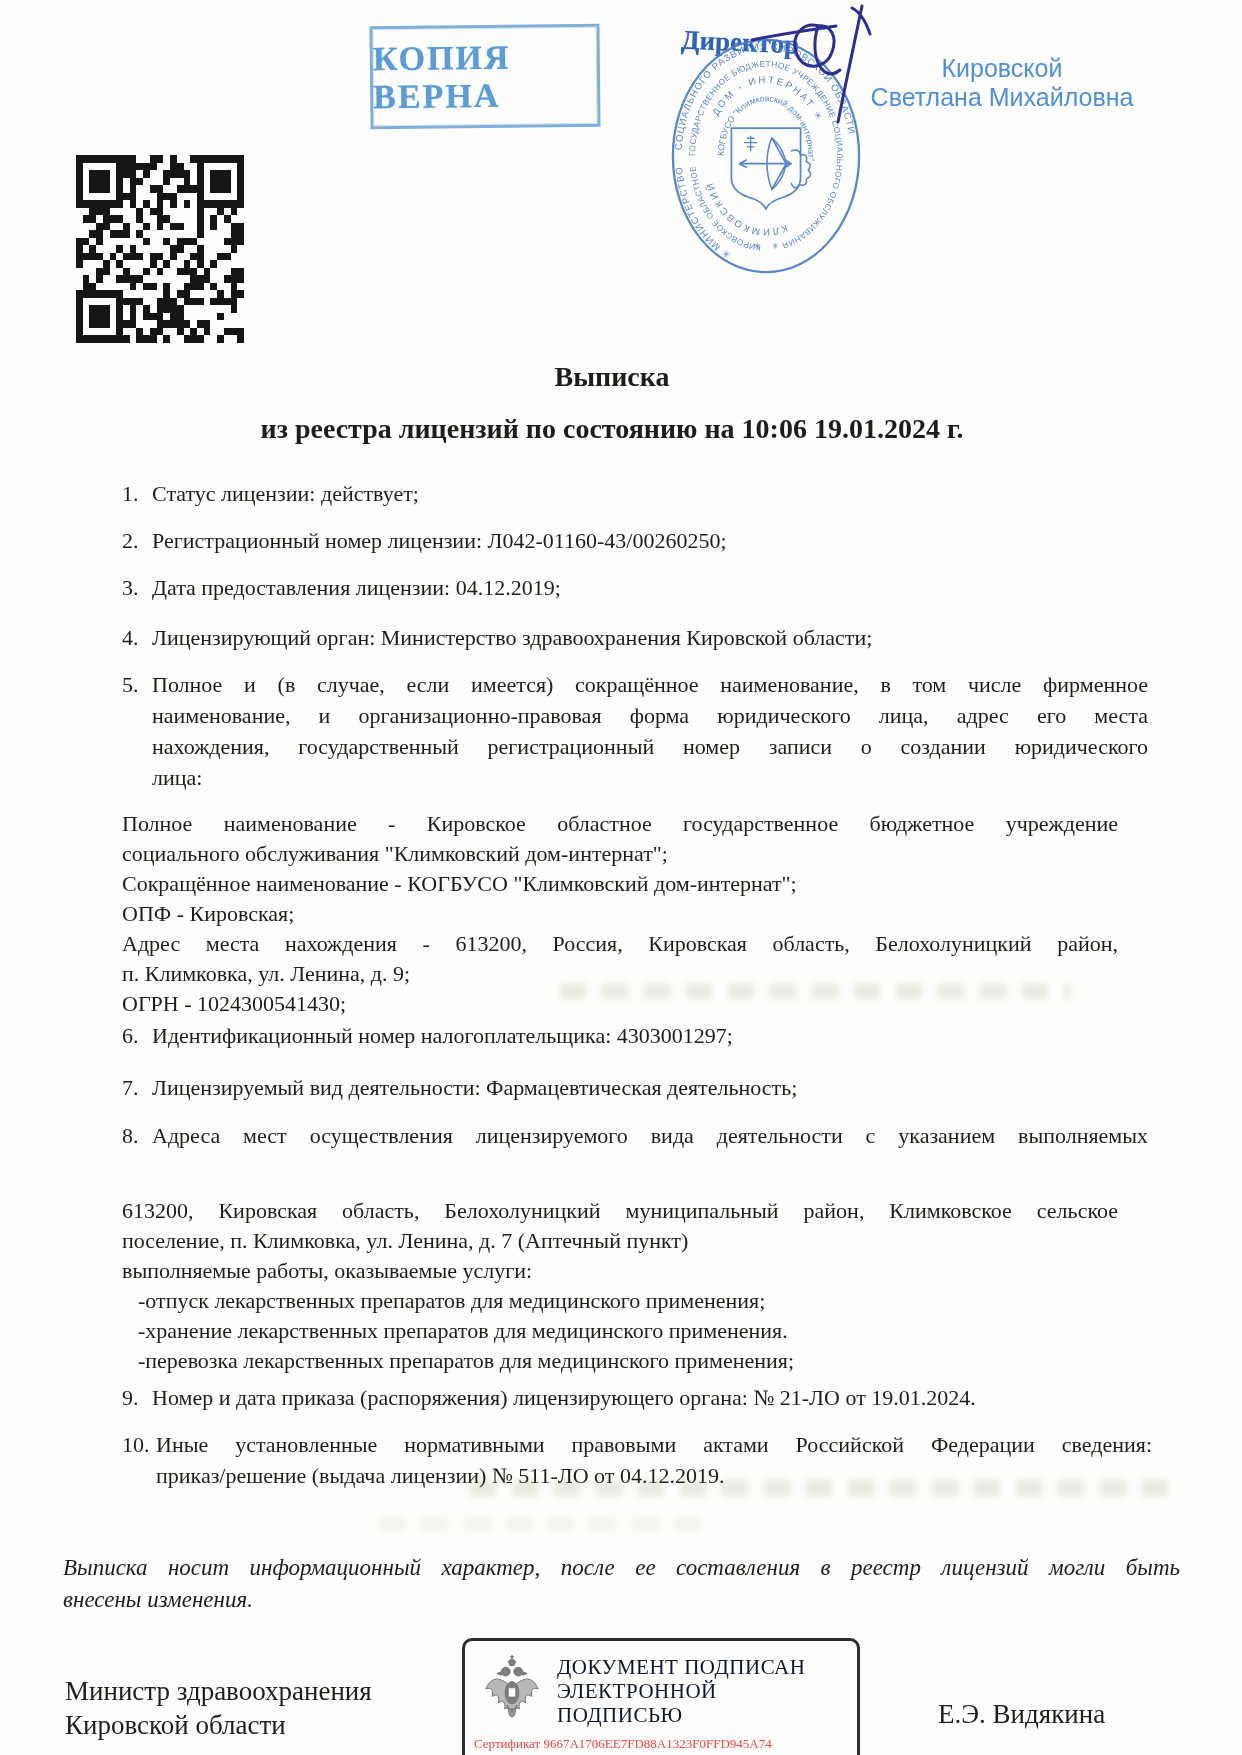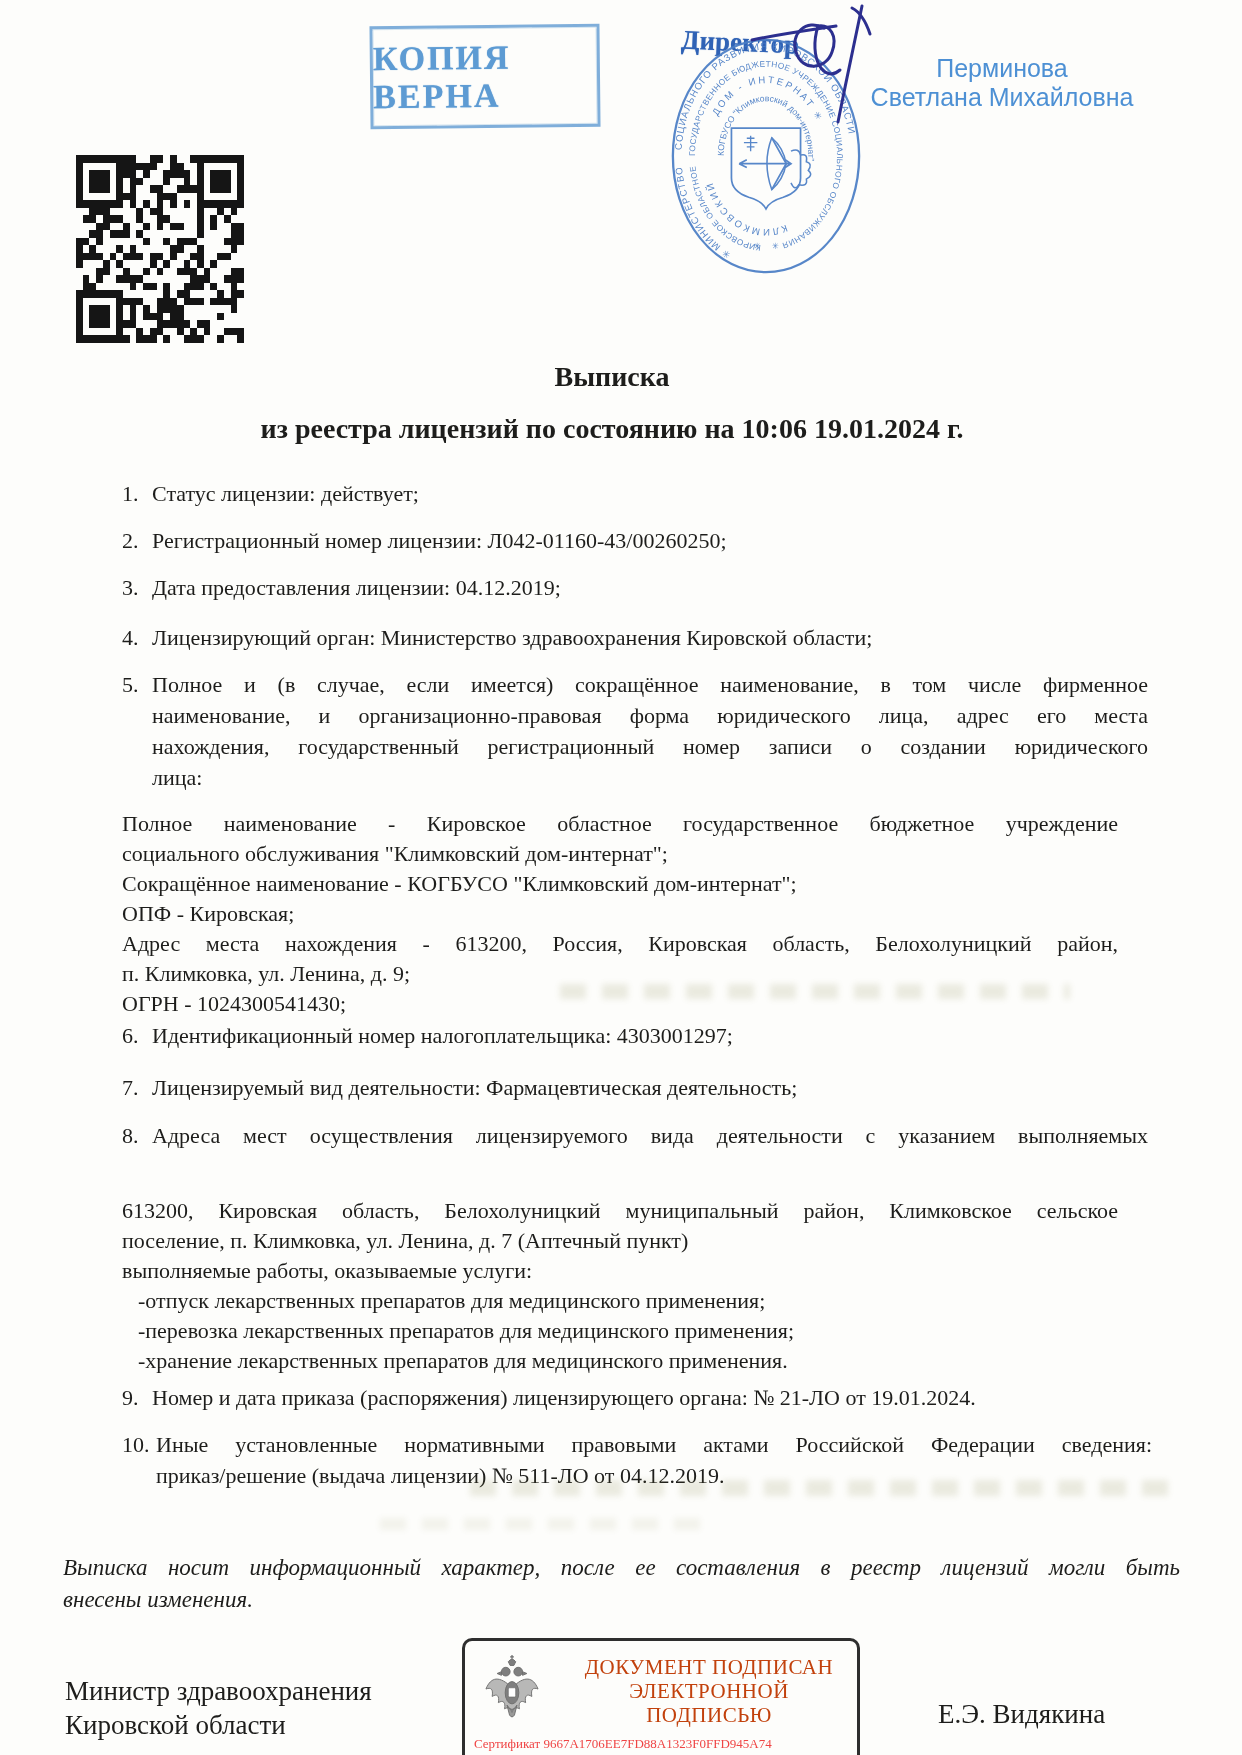--- a/index.html
+++ b/index.html
@@ -62,22 +62,22 @@
 
   
   .footer-note{left:63px;top:1552px;width:1117px;font-size:23px;line-height:32px;font-style:italic;}
 
   
   .esign-box{
     left:462px;top:1638px;width:392px;height:120px;
     border:3px solid #2e2e2e;border-bottom:none;border-radius:10px 10px 0 0;
   }
   .eagle{position:absolute;left:16px;top:8px;width:62px;height:80px;opacity:.85;}
-  .esign-text{position:absolute;left:100px;top:14px;width:288px;text-align:center;
-    font-size:21px;line-height:24px;letter-spacing:.5px;color:#c2410c;}
+  .esign-text{position:absolute;left:92px;top:14px;width:288px;text-align:left;
+    font-size:21px;line-height:24px;letter-spacing:.5px;color:#0f172a;}
   .esign-cert{position:absolute;left:9px;top:95px;width:380px;
     font-size:13px;color:#ef4444;white-space:nowrap;}
 
   
   .minister{left:65px;top:1674px;font-size:27px;line-height:34px;}
   .signer{left:938px;top:1699px;font-size:27px;}
 
   
   .ghost{filter:blur(3px);opacity:.18;
     background:repeating-linear-gradient(90deg,rgba(125,125,62,.8) 0 26px,transparent 26px 42px);}
@@ -88,21 +88,21 @@
 </head>
 <body>
 
 <div class="abs copy-stamp">
   <span>КОПИЯ ВЕРНА</span>
 </div>
 
 <div class="abs director-label">Директор</div>
 
 <div class="abs director-name">
-  <div>Перминова</div>
+  <div>Кировской</div>
   <div>Светлана Михайловна</div>
 </div>
 
 <div class="abs qr">
   <div class="qr-grid">
       <div class="m"></div>
       <div class="m"></div>
       <div class="m"></div>
       <div class="m"></div>
       <div class="m"></div>
@@ -835,22 +835,22 @@
 <div class="abs blk item" style="top:1121px">
   <span class="num">8.</span>
   <div class="ln jl">Адреса мест осуществления лицензируемого вида деятельности с указанием выполняемых</div>
 </div>
 
 <div class="abs blk" style="top:1196px">
   <div class="ln jl">613200, Кировская область, Белохолуницкий муниципальный район, Климковское сельское</div>
   <div class="ln">поселение, п. Климковка, ул. Ленина, д. 7 (Аптечный пункт)</div>
   <div class="ln">выполняемые работы, оказываемые услуги:</div>
   <div class="ln ind">-отпуск лекарственных препаратов для медицинского применения;</div>
+  <div class="ln ind">-хранение лекарственных препаратов для медицинского применения.</div>
   <div class="ln ind">-перевозка лекарственных препаратов для медицинского применения;</div>
-  <div class="ln ind">-хранение лекарственных препаратов для медицинского применения.</div>
 </div>
 
 <div class="abs blk item" style="top:1383px">
   <span class="num">9.</span>
   <span>Номер и дата приказа (распоряжения) лицензирующего органа: № 21-ЛО от 19.01.2024.</span>
 </div>
 <div class="abs blk item wide lh31" style="top:1429px">
   <span class="num">10.</span>
   <div class="ln jl">Иные установленные нормативными правовыми актами Российской Федерации сведения:</div>
   <div class="ln">приказ/решение (выдача лицензии) № 511-ЛО от 04.12.2019.</div>

